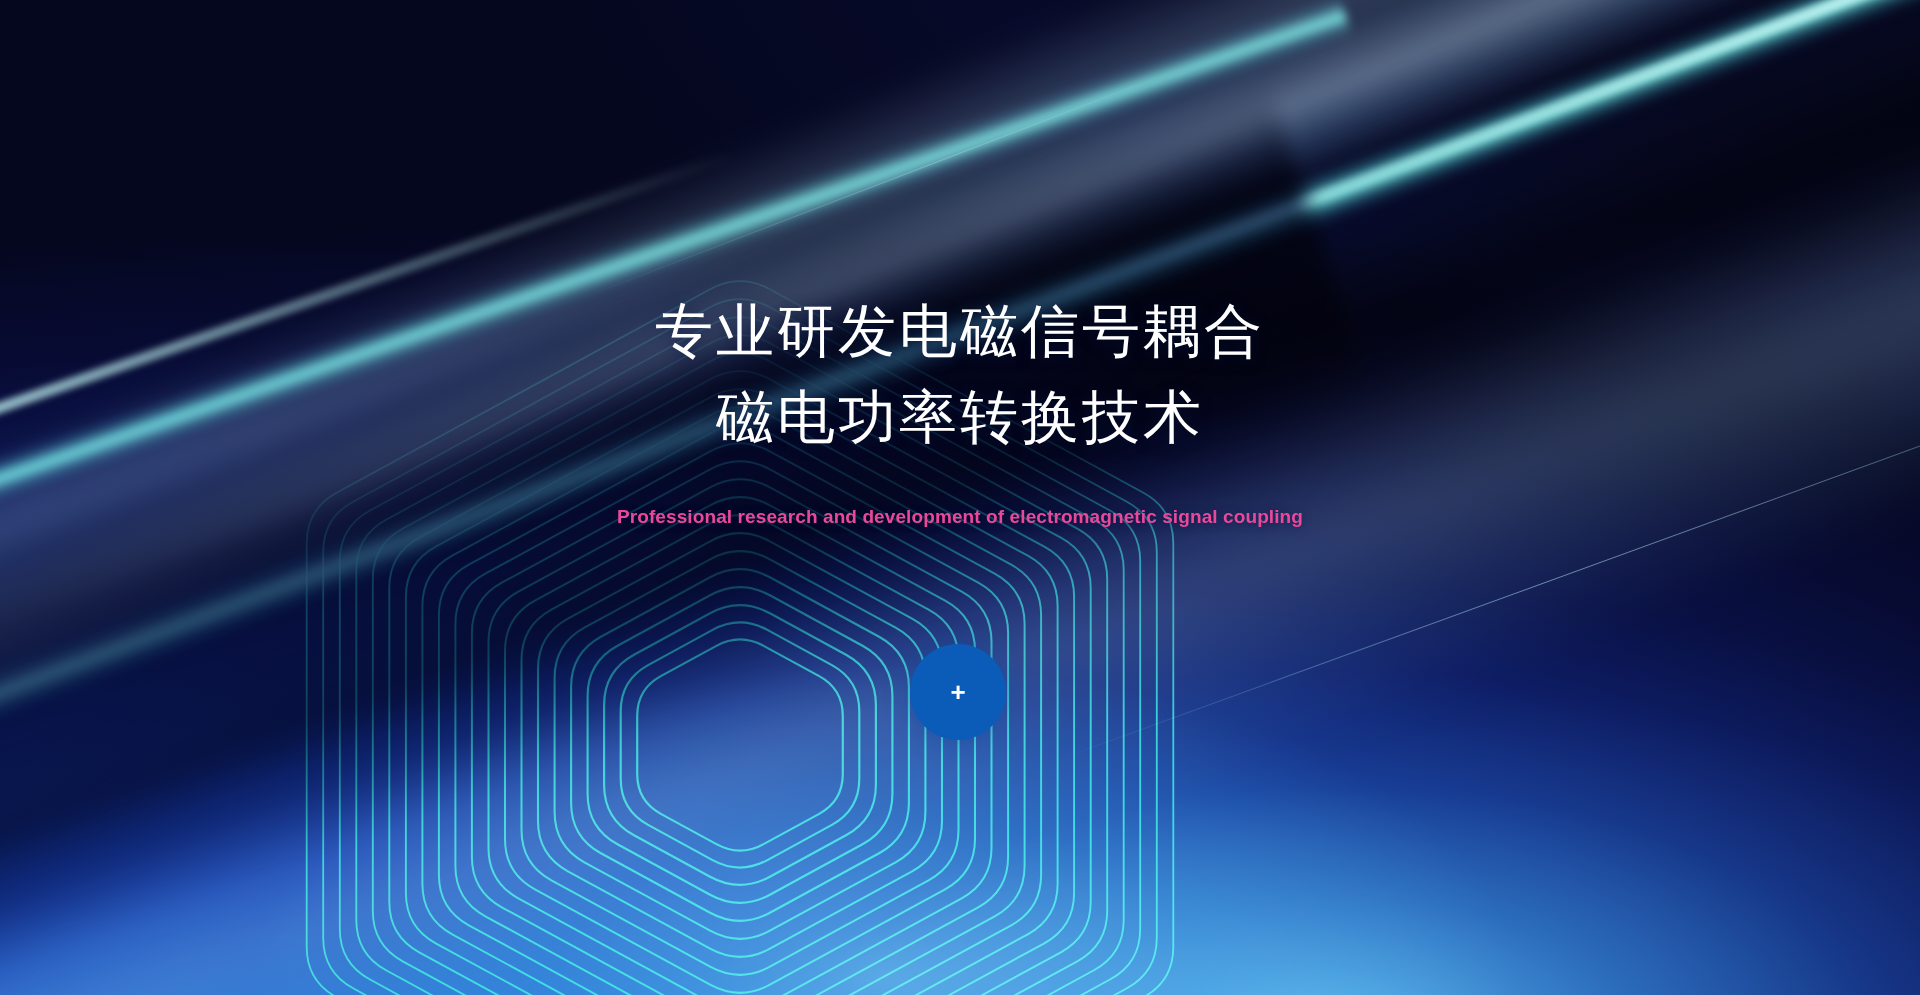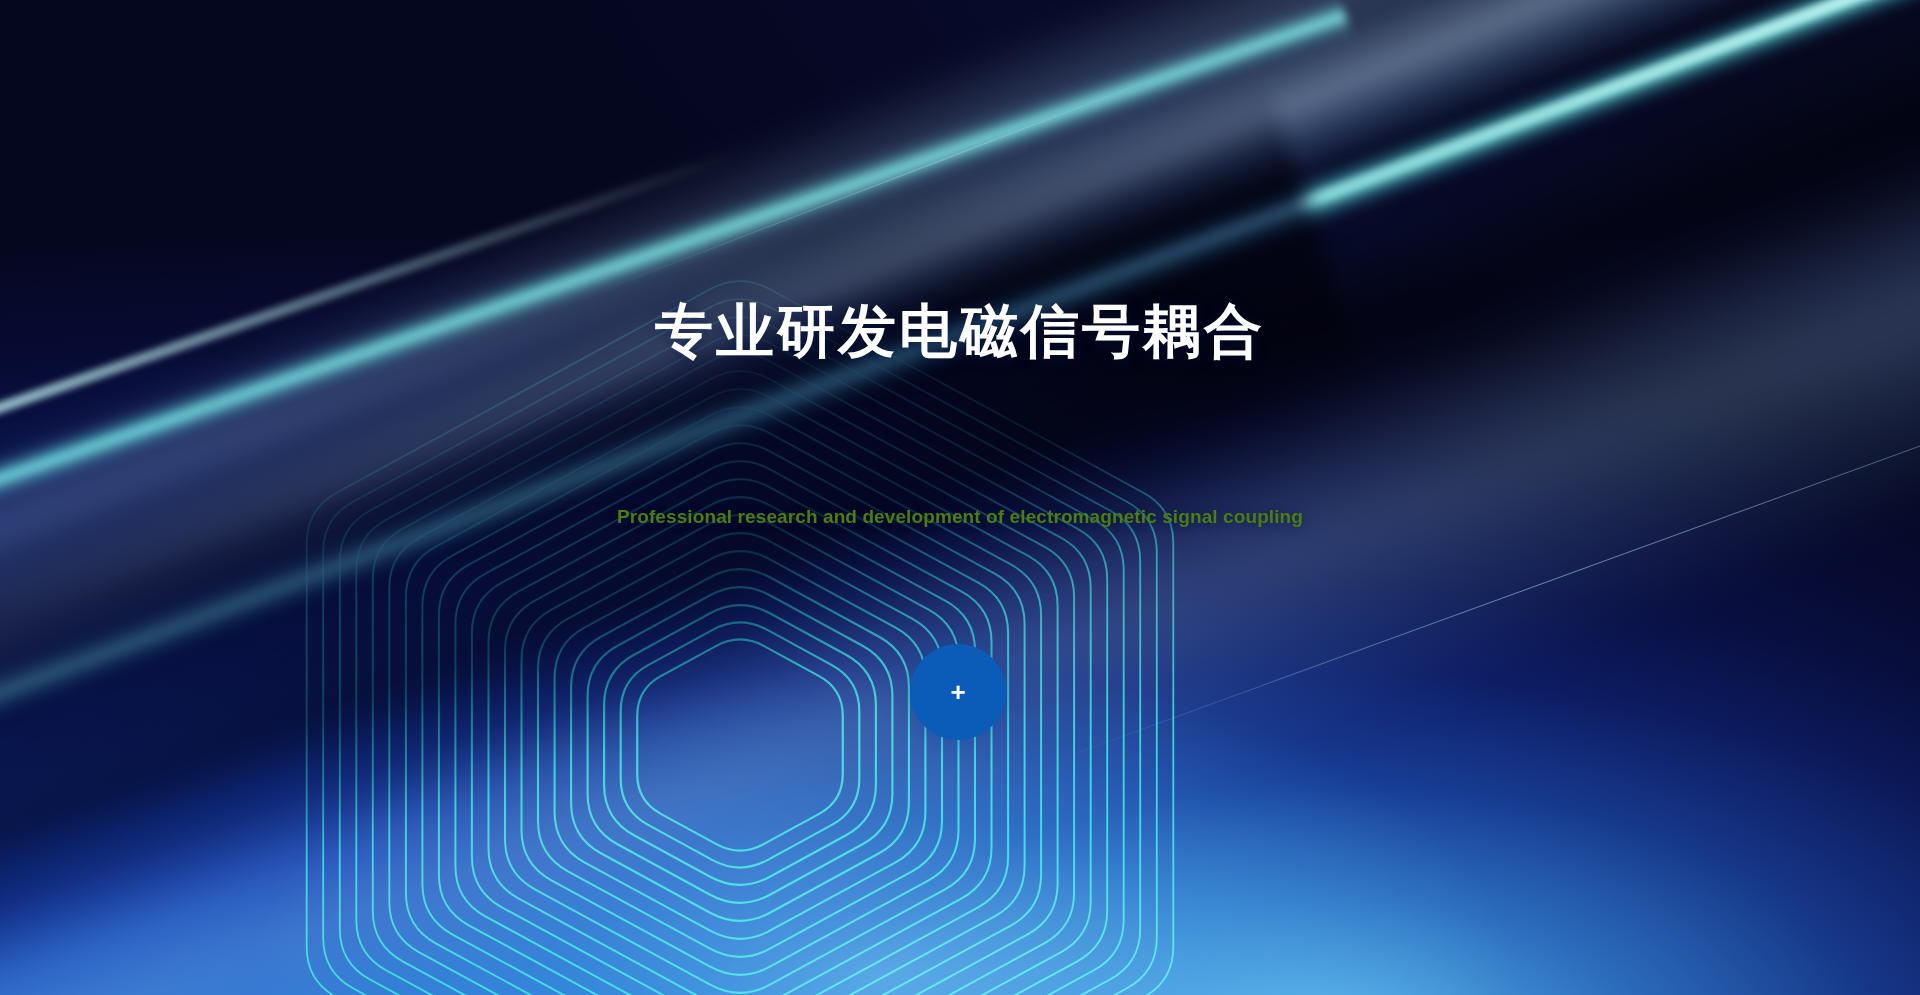--- a/index.html
+++ b/index.html
@@ -213,33 +213,33 @@
   .headline {
     position: absolute;
     top: 288px;
     left: 0;
     width: 1920px;
     text-align: center;
     color: #ffffff;
     font-size: 58px;
     line-height: 86px;
     letter-spacing: 3px;
-    font-weight: 700;
+    font-weight: 400;
     text-shadow: 0 2px 14px rgba(4,20,70,0.55);
     white-space: nowrap;
   }
   .headline .l2 { display: block; }
 
   .subtitle {
     position: absolute;
     top: 498px;
     left: 0;
     width: 1920px;
     text-align: center;
-    color: #4d7c0f;
+    color: #ec4899;
     font-size: 19px;
     line-height: 38px;
     font-weight: 600;
     letter-spacing: 0.1px;
     text-shadow: 0 1px 9px rgba(4,20,70,0.5);
     white-space: nowrap;
   }
   .subtitle .s2 { display: block; }
 
   .plus-button {
@@ -325,20 +325,21 @@
     <div class="streak-band wash-br"></div>
   </div>
 
   <div class="hairline"></div>
   <div class="hairline2"></div>
 
   <div class="content">
 
     <div class="headline">
       <span>专业研发电磁信号耦合</span>
+      <span class="l2">磁电功率转换技术</span>
     </div>
 
     <div class="subtitle">
       <span>Professional research and development of electromagnetic signal coupling</span>
     </div>
 
     <div class="plus-button">
       <span class="glyph">+</span>
     </div>
 

